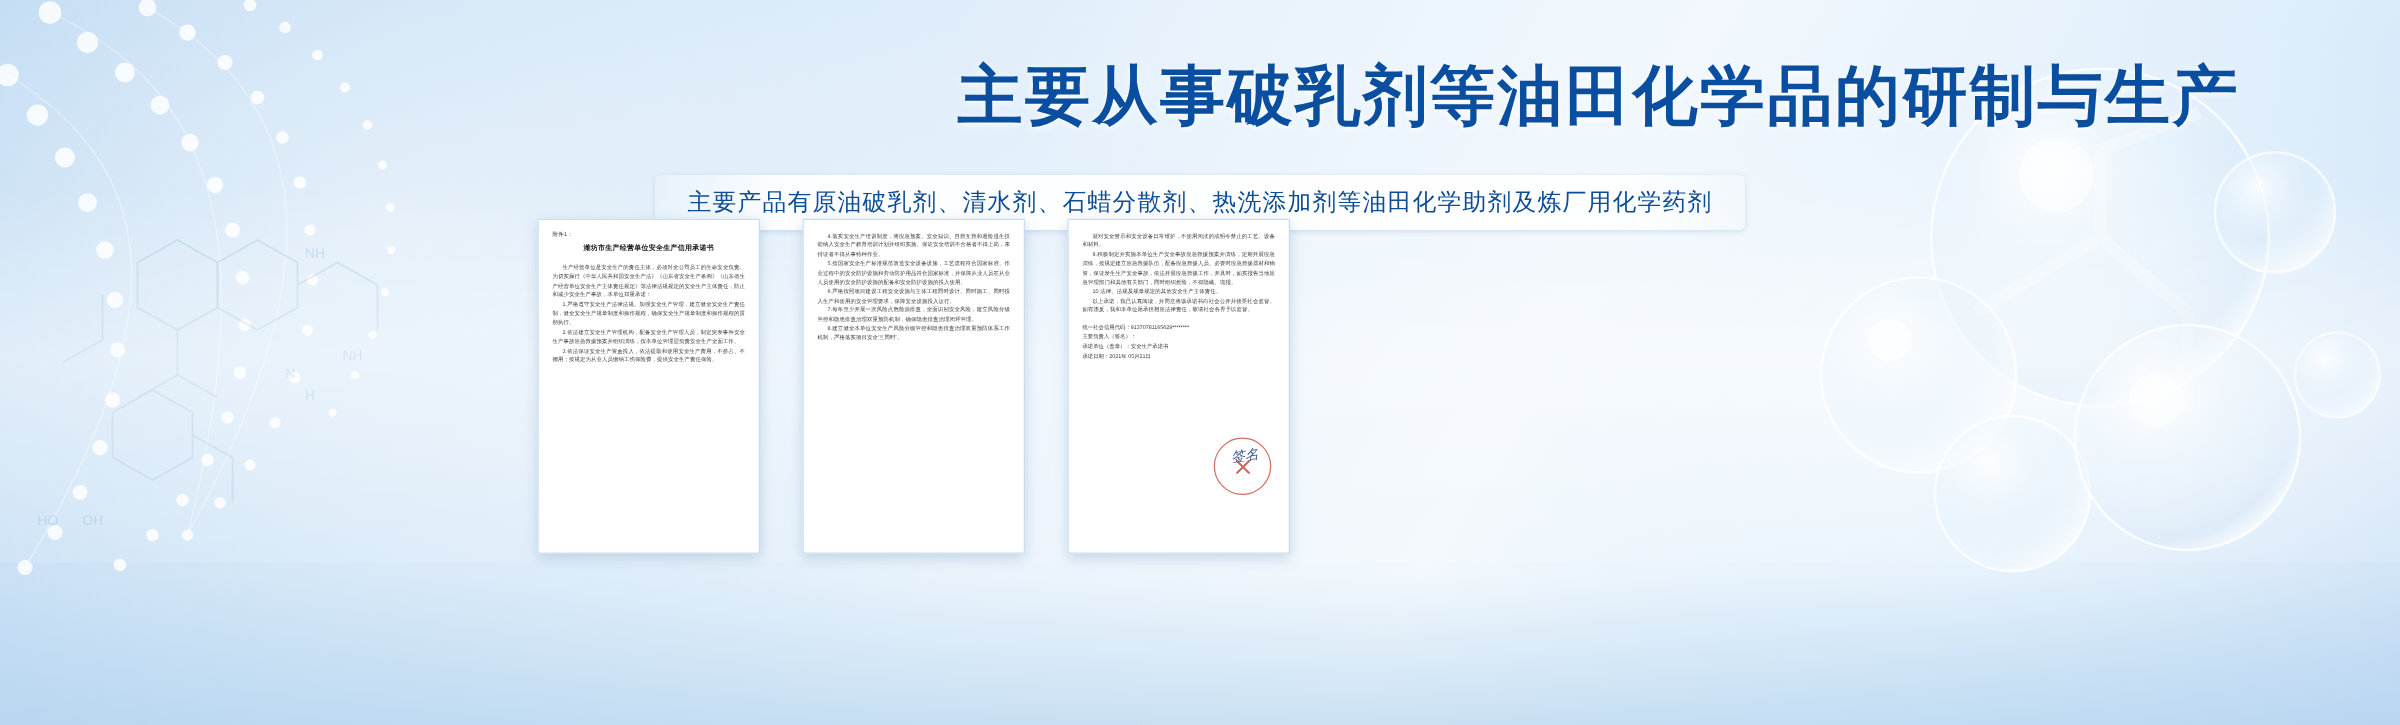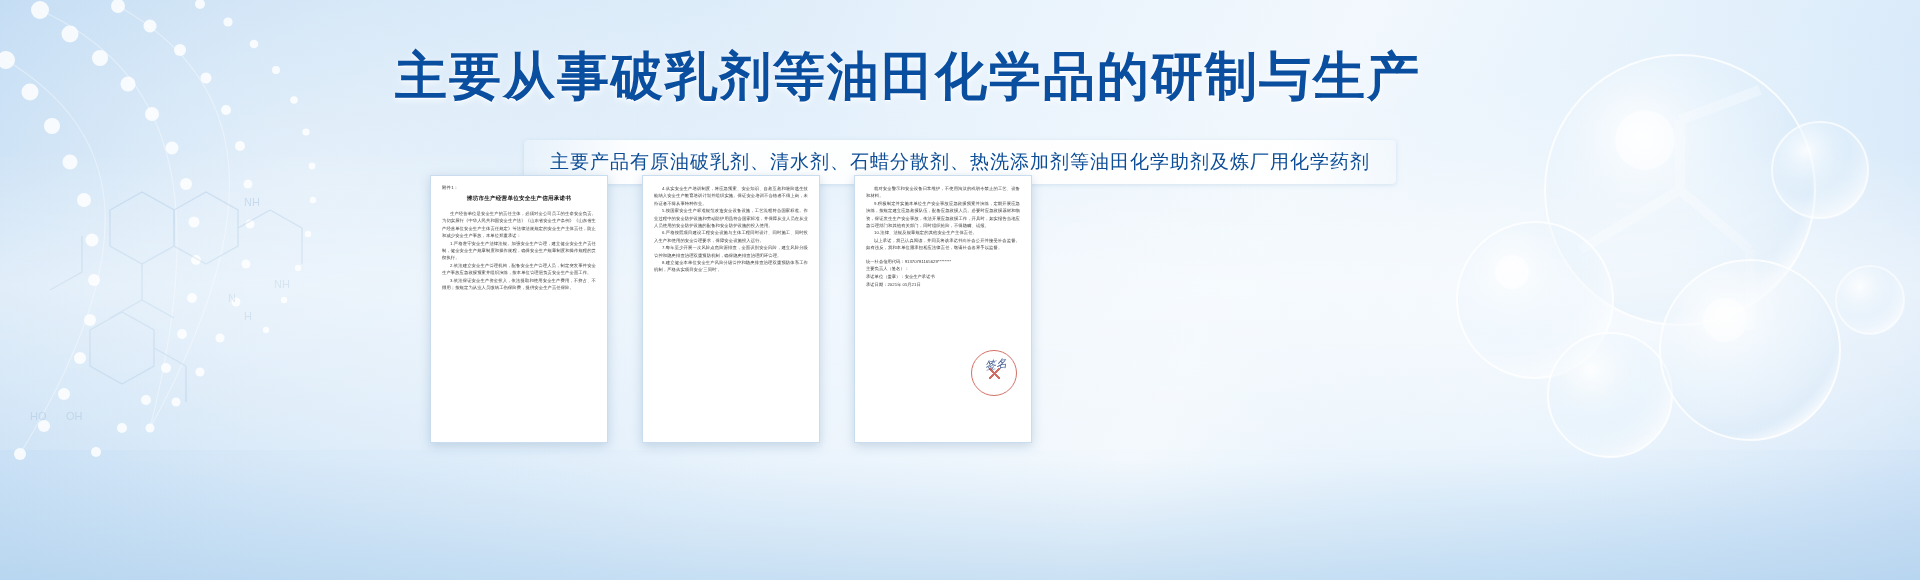--- a/index.html
+++ b/index.html
@@ -33,22 +33,22 @@
   .dna { position: absolute; left: 0; top: 0; width: 560px; height: 580px; opacity: 0.95; }
 
   
   .molecule-left { position: absolute; left: 30px; top: 170px; width: 330px; height: 260px; opacity: 0.5; }
 
   
   .bubbles { position: absolute; right: 0; top: 0; width: 640px; height: 580px; }
 
   
   .title-wrap {
-    position: absolute; left: 12px; top: 42px; width: 1792px;
-    text-align: center;
+    position: absolute; left: 0; top: 42px; width: 1792px;
+    text-align: right;
   }
   .main-title {
     font-family: "Liberation Sans", sans-serif;
     font-size: 52px;
     font-weight: bold;
     letter-spacing: 2px;
     color: #0a4ea0;
     text-shadow: 0 2px 6px rgba(255,255,255,0.85), 0 1px 0 rgba(255,255,255,0.9);
   }
   .subtitle-bar {

